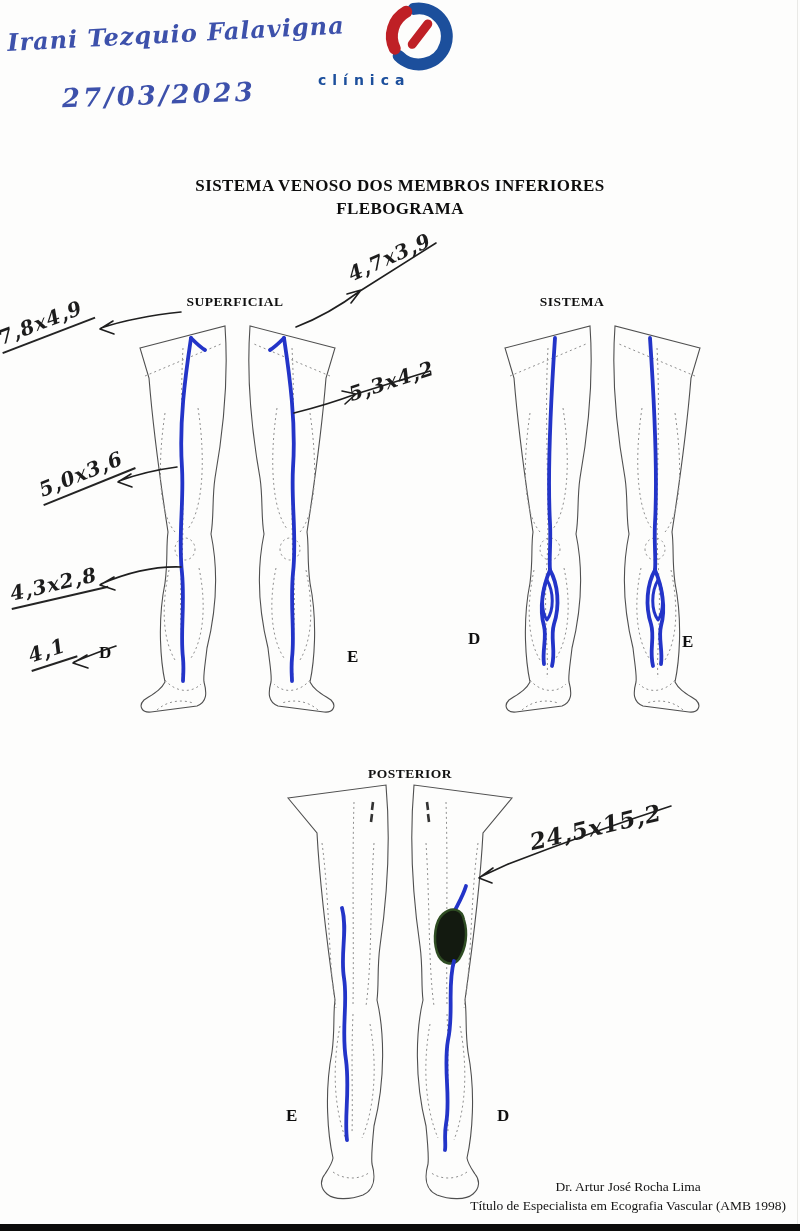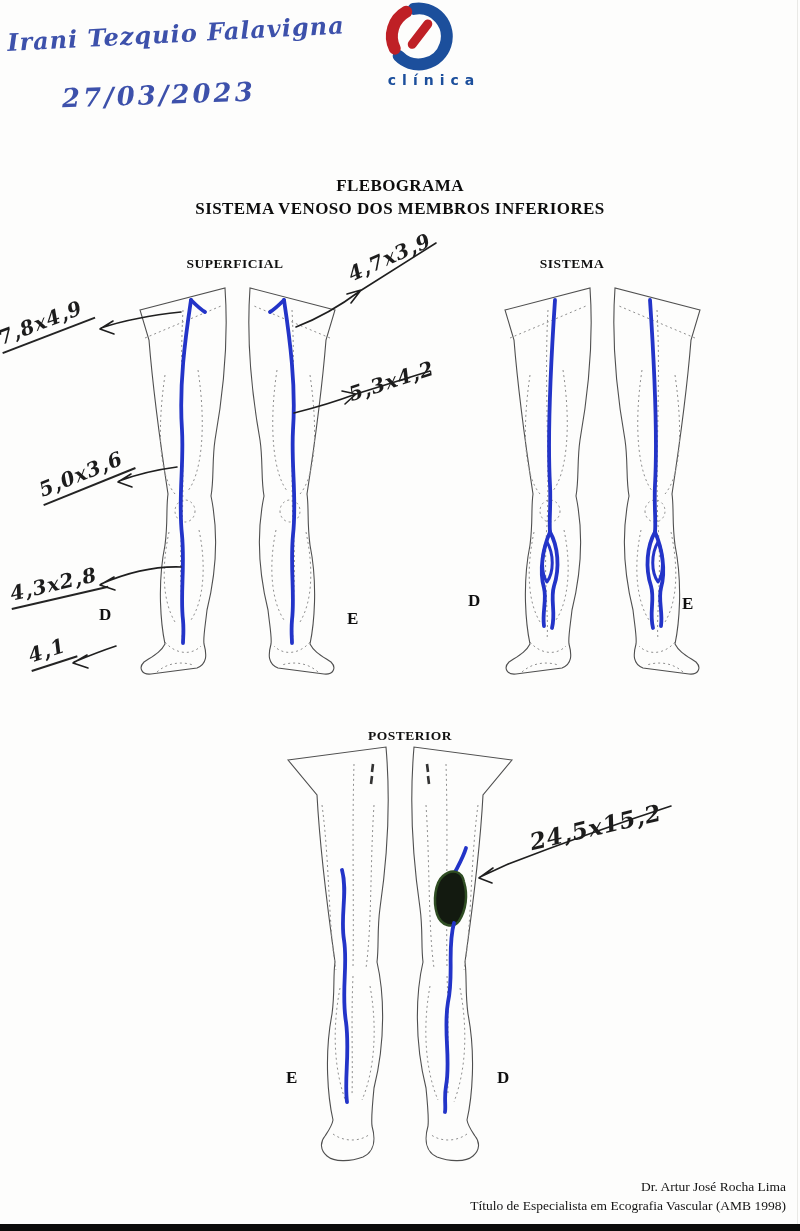--- a/index.html
+++ b/index.html
@@ -15,35 +15,34 @@
   }
   .hw-date{
     position:absolute;left:62px;top:80px;
     font:italic 600 26px "DejaVu Serif",serif;color:var(--ink-blue,#3d51ab);
     transform:rotate(-2deg);letter-spacing:3px;white-space:nowrap;
   }
   
   .logo{position:absolute;left:288px;top:2px;width:280px;}
   .logo-mark{display:block;margin-left:95px;width:76px;height:72px;}
   .logo-clinica{
-    margin-left:12px;margin-top:-2px;
+    margin-left:30px;margin-top:-2px;
     font:bold 14px "DejaVu Sans",sans-serif;color:var(--brand-blue,#1c4f9c);
     letter-spacing:6px;
-    text-align:center;
   }
   .logo-word{display:flex;margin-top:-3px;font:bold 46px "DejaVu Sans",sans-serif;letter-spacing:-1.5px;line-height:1;}
   .logo-rocha{color:var(--brand-red,#bf2026);}
   .logo-lima{color:var(--brand-blue,#1c4f9c);}
   
   .doc-title{
     position:absolute;top:175px;left:0;width:100%;text-align:center;
     font-weight:bold;font-size:17px;letter-spacing:.4px;line-height:1.35;color:#0d0d0d;
   }
   
-  .panel{position:absolute;}
+  .panel{position:absolute;margin-top:38px;}
   .sec-label{
     position:absolute;transform:translateX(-50%);
     font:bold 13.5px "Liberation Serif",serif;letter-spacing:.5px;color:#101010;white-space:nowrap;
   }
   .legs{position:absolute;left:0;}
   .leg-letter{position:absolute;font:bold 17px "Liberation Serif",serif;color:#101010;}
   
   .outline{fill:none;stroke:#4f4f4f;stroke-width:1.1;}
   .dots{fill:none;stroke:#8f8f8f;stroke-width:1;stroke-dasharray:2 3;}
   .tick{fill:none;stroke:#333;stroke-width:2.6;}
@@ -54,21 +53,21 @@
   .ann{
     position:absolute;font:italic 600 20px "DejaVu Serif",serif;color:#1c1c1c;
     transform-origin:0 100%;letter-spacing:1px;white-space:nowrap;
   }
   .ann.underlined{border-bottom:2px solid #242424;padding:0 8px 2px 2px;}
   .ann.big{font-size:23px;}
   .arrows{position:absolute;left:0;top:0;pointer-events:none;}
   .arrows path{fill:none;stroke:#1f1f1f;stroke-width:1.6;stroke-linecap:round;}
   
   .footer{
-    position:absolute;top:1178px;right:14px;text-align:right;
+    position:absolute;top:1178px;right:14px;text-align:center;
     font-size:13.5px;line-height:1.38;color:#141414;
   }
   .scan-bar{position:absolute;left:0;right:0;bottom:0;height:7px;background:#0b0b0b;}
   .scan-right{position:absolute;right:2px;top:0;bottom:0;width:1px;background:#e9e9e6;}
 </style>
 </head>
 <body>
 
 <div class="page">
 
@@ -120,22 +119,22 @@
         <path d="M 10,40 A 28,28 0 0 1 30,7" stroke="var(--brand-red,#bf2026)" stroke-width="12" fill="none" stroke-linecap="round"></path>
         <path d="M 28,40 L 48,24" stroke="var(--brand-red,#bf2026)" stroke-width="9" fill="none" stroke-linecap="round"></path>
       </g>
     </svg>
     <div class="logo-clinica">clínica</div>
     <div class="logo-word">
     </div>
   </div>
 
   <div class="doc-title">
+    <div>SISTEMA VENOSO DOS MEMBROS INFERIORES</div>
     <div>FLEBOGRAMA</div>
-    <div>SISTEMA VENOSO DOS MEMBROS INFERIORES</div>
   </div>
 
   <section class="panel" style="left:95px;top:253px;width:280px;height:432px">
     <div class="sec-label" style="left:140px;top:3px">SUPERFICIAL</div>
     <svg class="legs" viewBox="0 0 280 400" width="280" height="400" style="top:27px">
       <use href="#legFront"></use>
       <use href="#legFront" transform="translate(285,0) scale(-1,1)"></use>
       <use href="#supVein"></use>
       <use href="#supVein" transform="translate(285,0) scale(-1,1)"></use>
     </svg>

